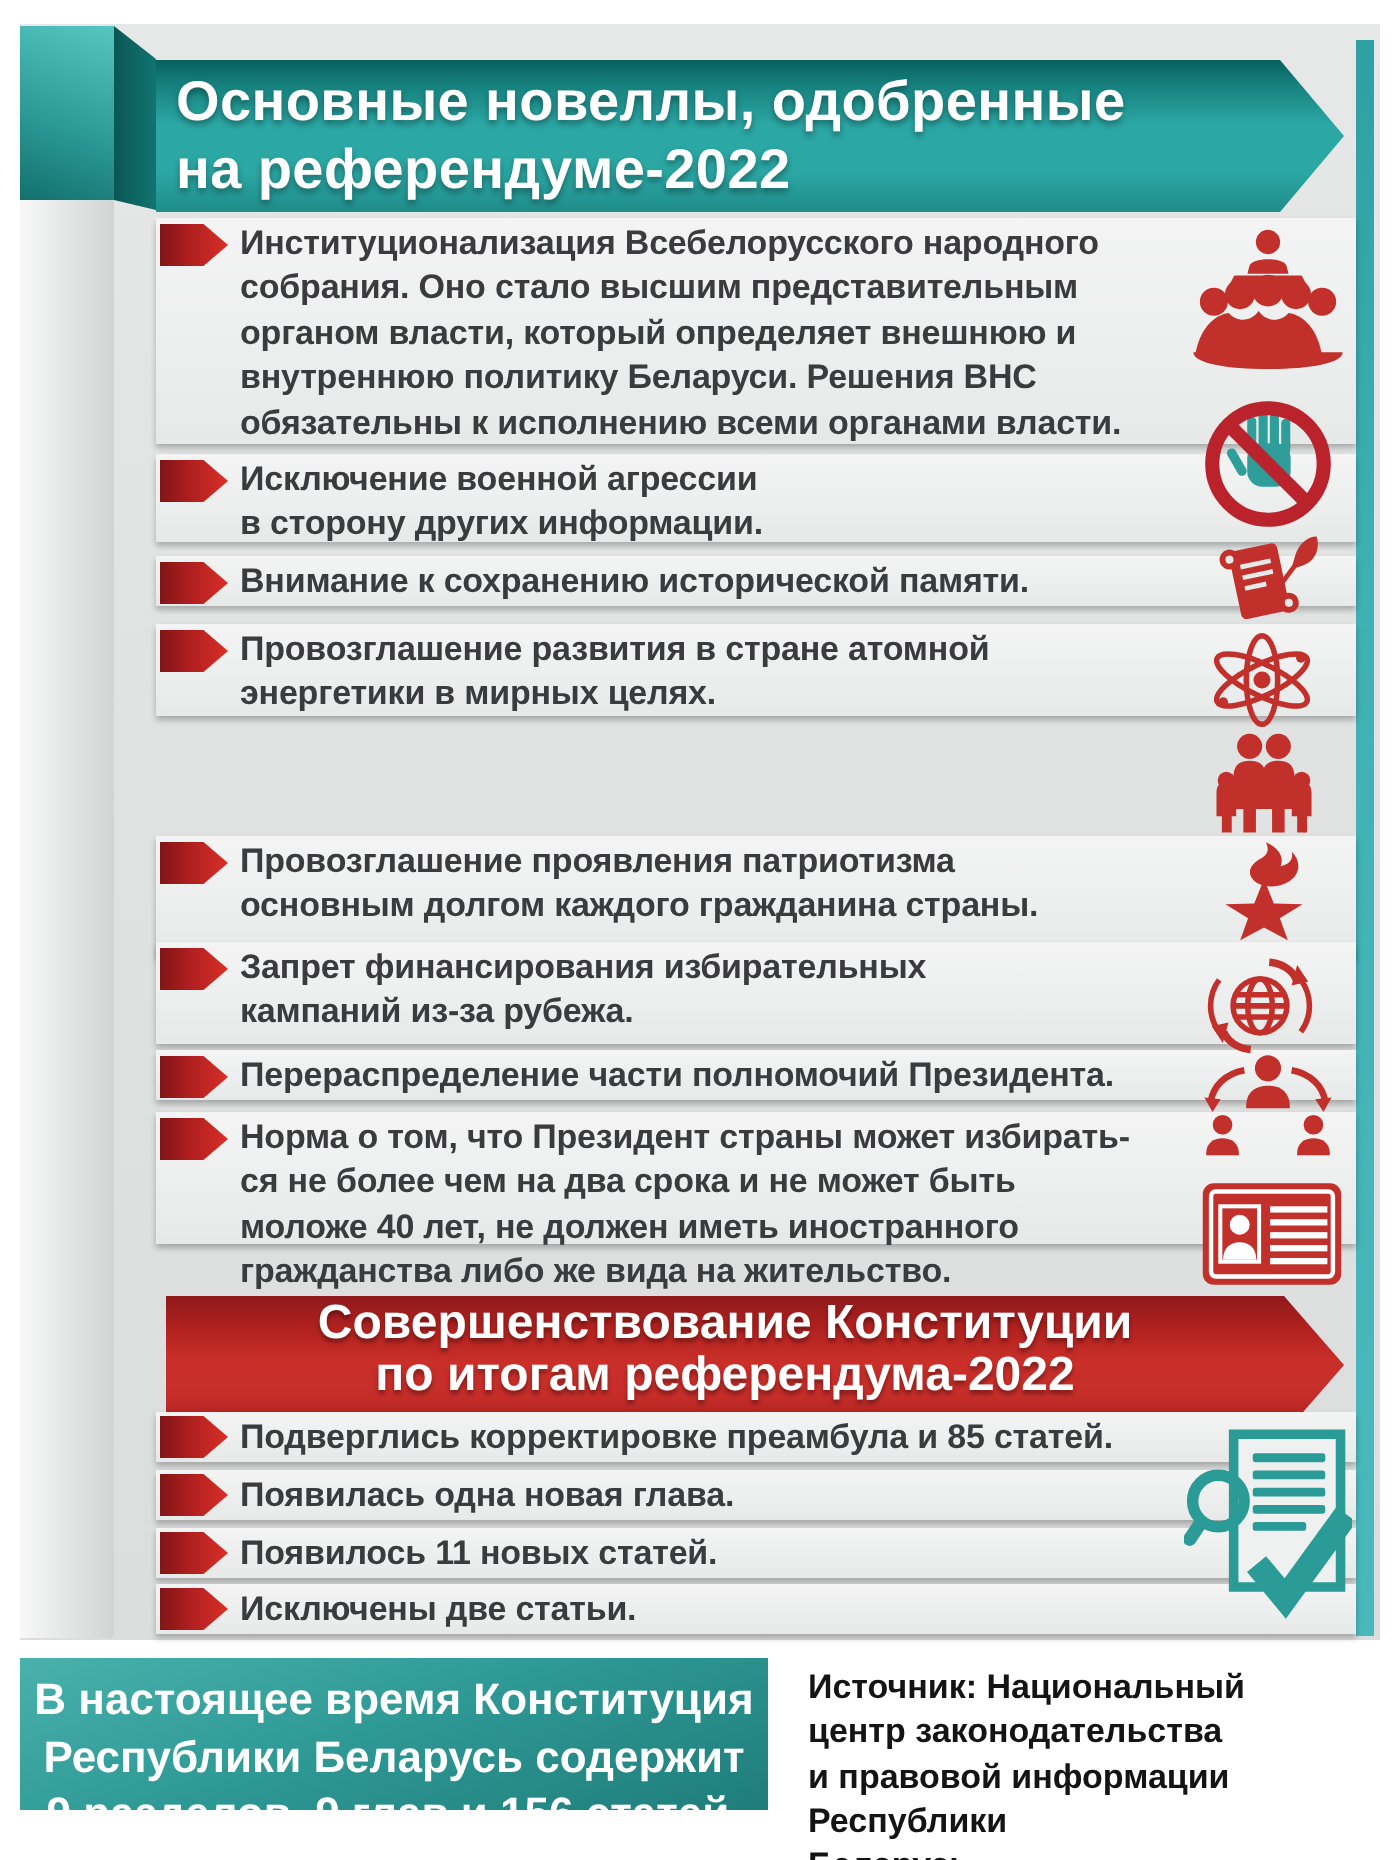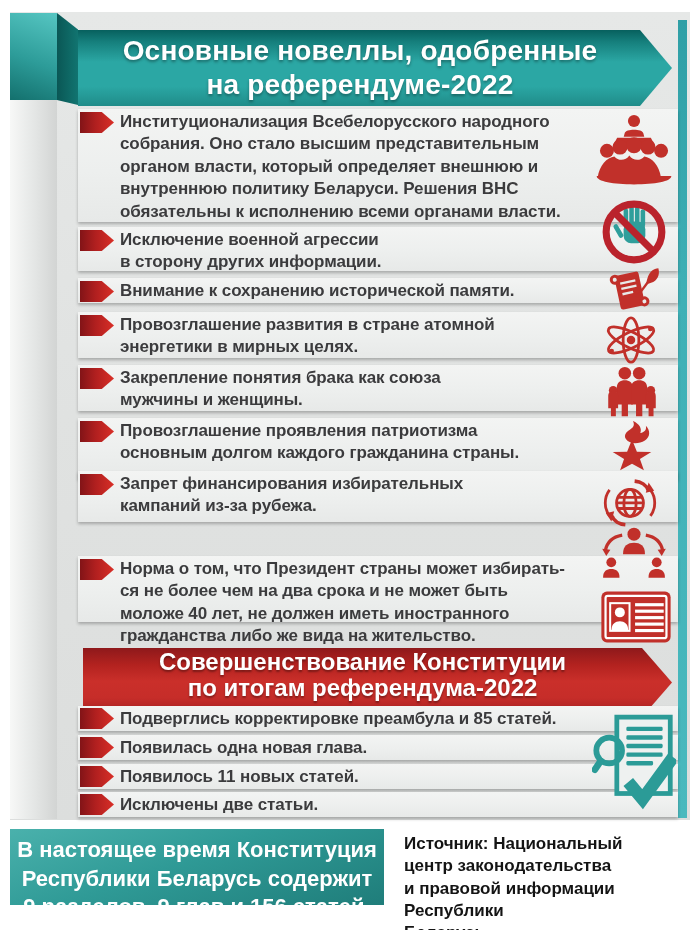--- a/index.html
+++ b/index.html
@@ -14,21 +14,21 @@
   .fold{position:absolute;left:57px;top:13px;width:21px;height:92px;
         background:linear-gradient(90deg,#0a5755,#117470);
         clip-path:polygon(0 0,100% 18%,100% 100%,0 94.5%);}
   .right-bar{position:absolute;left:678px;top:20px;width:9px;height:798px;
         background:linear-gradient(180deg,#2f9fa6 0%,#3fb0b6 35%,#4ab9be 100%);}
 
   .banner-teal{position:absolute;left:78px;top:30px;width:594px;height:76px;
         background:linear-gradient(180deg,#07605e 0%,#16807d 16%,#2ba7a4 42%,#2ba7a4 74%,#1f8c89 100%);
         clip-path:polygon(0 0,calc(100% - 32px) 0,100% 50%,calc(100% - 32px) 100%,0 100%);
         filter:drop-shadow(0 3px 3px rgba(0,0,0,.30));}
-  .banner-teal .bt{white-space:pre-line;text-align:center;color:#fff;font-weight:700;
+  .banner-teal .bt{white-space:pre-line;text-align:left;color:#fff;font-weight:700;
         font-size:28px;line-height:34px;margin:4px 40px 0 10px;letter-spacing:.2px;
         text-shadow:0 2px 3px rgba(0,0,0,.35);}
 
   .banner-red{position:absolute;left:83px;top:648px;width:589px;height:69px;
         background:linear-gradient(180deg,#8e191b 0%,#b2221f 24%,#ca2f2a 48%,#c62d29 72%,#a21e1f 100%);
         clip-path:polygon(0 0,calc(100% - 30px) 0,100% 50%,calc(100% - 30px) 100%,0 100%);
         filter:drop-shadow(0 2px 3px rgba(0,0,0,.30));}
   .banner-red .bt{white-space:pre-line;text-align:center;color:#fff;font-weight:700;
         font-size:24px;line-height:26px;margin:1px 36px 0 6px;
         text-shadow:0 2px 2px rgba(0,0,0,.35);}
@@ -82,34 +82,33 @@
   </div>
   <div class="band" style="top:278px;height:25px">
     <span class="arrow"></span>
     <p class="txt">Внимание к сохранению исторической памяти.</p>
   </div>
   <div class="band" style="top:312px;height:46px">
     <span class="arrow"></span>
     <p class="txt">Провозглашение развития в стране атомной
 энергетики в мирных целях.</p>
   </div>
-  <div class="band" style="top:365px;height:46px">
-    <span class="arrow"></span>
-    <p class="txt">Закрепление понятия брака как союза
-мужчины и женщины.</p>
-  </div>
   <div class="band" style="top:418px;height:61px">
     <span class="arrow"></span>
     <p class="txt">Провозглашение проявления патриотизма
 основным долгом каждого гражданина страны.</p>
   </div>
   <div class="band" style="top:471px;height:51px">
     <span class="arrow"></span>
     <p class="txt">Запрет финансирования избирательных
 кампаний из-за рубежа.</p>
+  </div>
+  <div class="band" style="top:525px;height:25px">
+    <span class="arrow"></span>
+    <p class="txt">Перераспределение части полномочий Президента.</p>
   </div>
   <div class="band" style="top:556px;height:66px">
     <span class="arrow"></span>
     <p class="txt">Норма о том, что Президент страны может избирать-
 ся не более чем на два срока и не может быть
 моложе 40 лет, не должен иметь иностранного
 гражданства либо же вида на жительство.</p>
   </div>
 
   <div class="banner-red">

